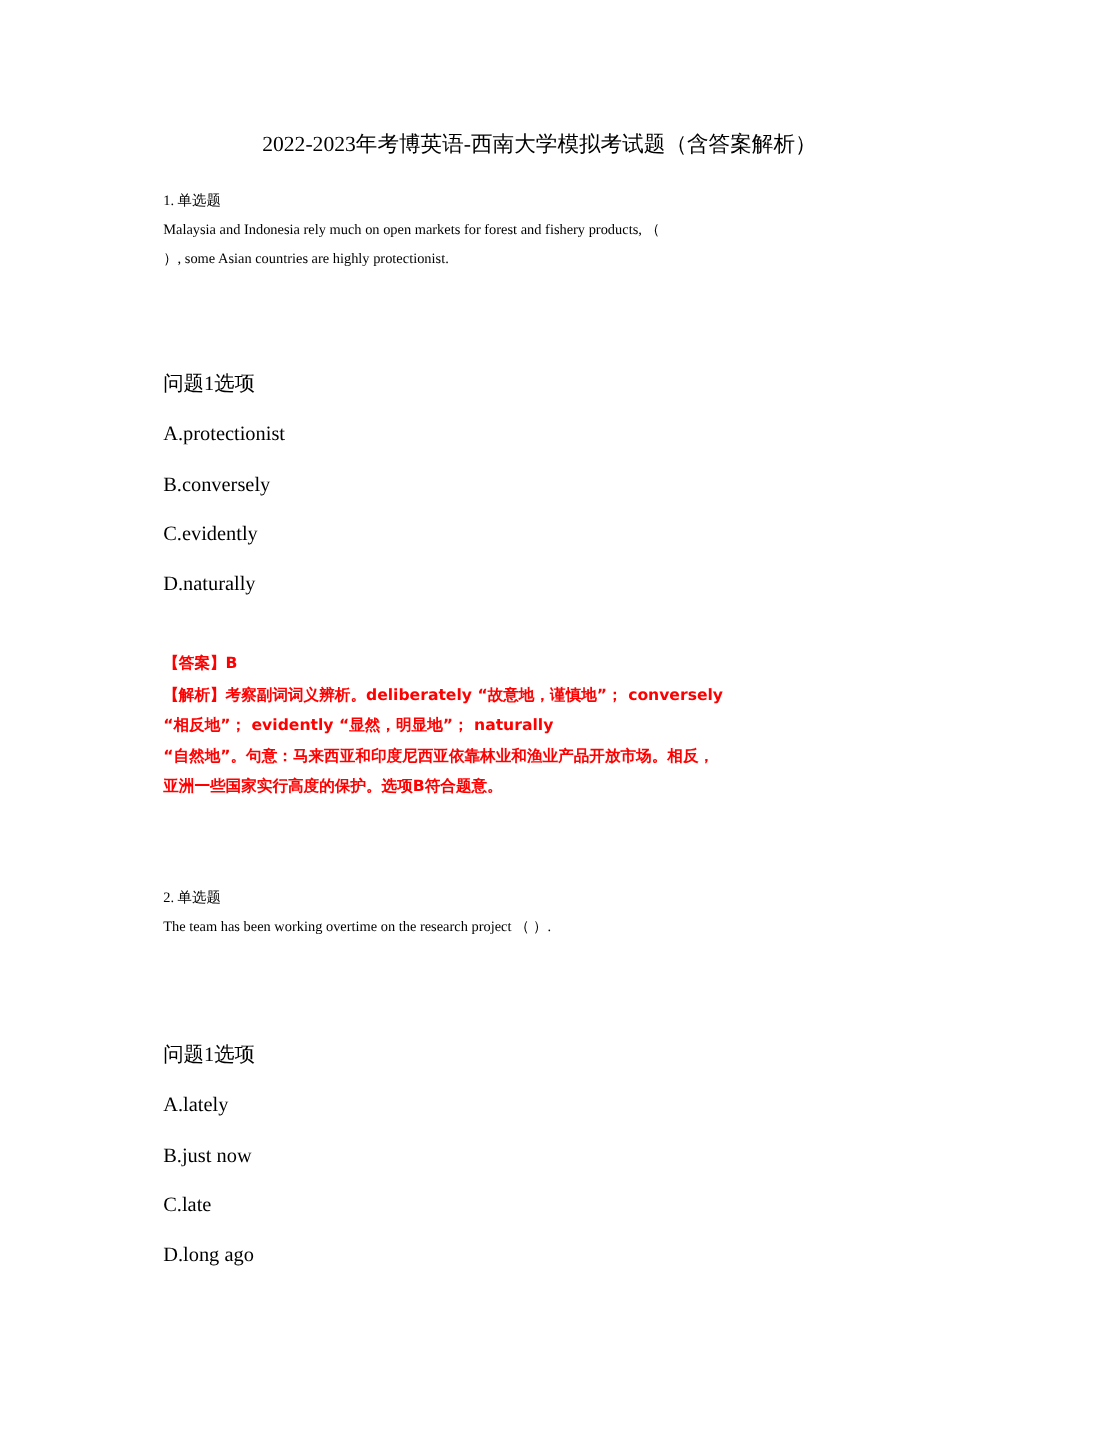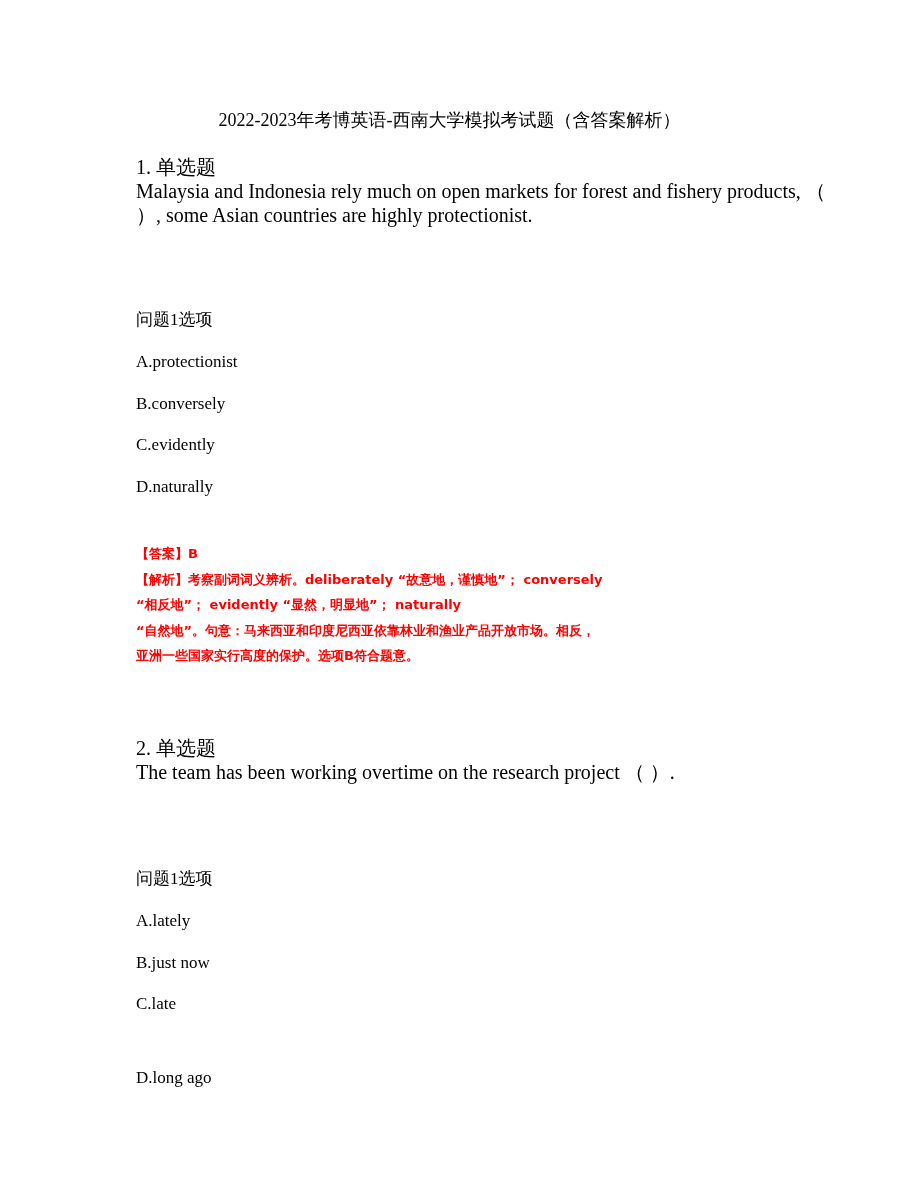--- a/index.html
+++ b/index.html
@@ -1,18 +1,18 @@
 <!DOCTYPE html>
 <html><head>
   <meta charset="utf-8">
   <style>
     html, body { margin: 0; padding: 0; background: #ffffff; }
     body { width: 920px; height: 1191px; position: relative; overflow: hidden; font-family: "Liberation Serif", "DejaVu Serif", serif; color: #000; }
     .title { position: absolute; top: 108px; left: 0; width: 899px; text-align: center; font-size: 18px; }
-    .blk { position: absolute; left: 136px; font-size: 20px; line-height: 24px; }
+    .blk { position: absolute; left: 136px; font-size: 12px; line-height: 24px; }
     .ans { position: absolute; left: 136px; width: 650px; font-family: "DejaVu Sans", "Liberation Sans", sans-serif; font-size: 13px; line-height: 25.5px; color: #ff0000; font-weight: bold; }
     .opt { position: absolute; left: 136px; font-size: 17px; }
   </style>
 </head>
 <body>
 
 <div class="title">2022-2023年考博英语-西南大学模拟考试题（含答案解析）</div>
 
 <div class="blk" style="top:155px;">
   <div>1. 单选题</div>
@@ -36,13 +36,13 @@
 
 <div class="blk" style="top:736px;">
   <div>2. 单选题</div>
   <div>The team has been working overtime on the research project （ ）.</div>
 </div>
 
 <div class="opt" style="top:867px;">问题1选项</div>
 <div class="opt" style="top:911px;">A.lately</div>
 <div class="opt" style="top:953px;">B.just now</div>
 <div class="opt" style="top:994px;">C.late</div>
-<div class="opt" style="top:1068px;">D.long ago</div>
+<div class="opt" style="top:1036px;">D.long ago</div>
 
 </body></html>

